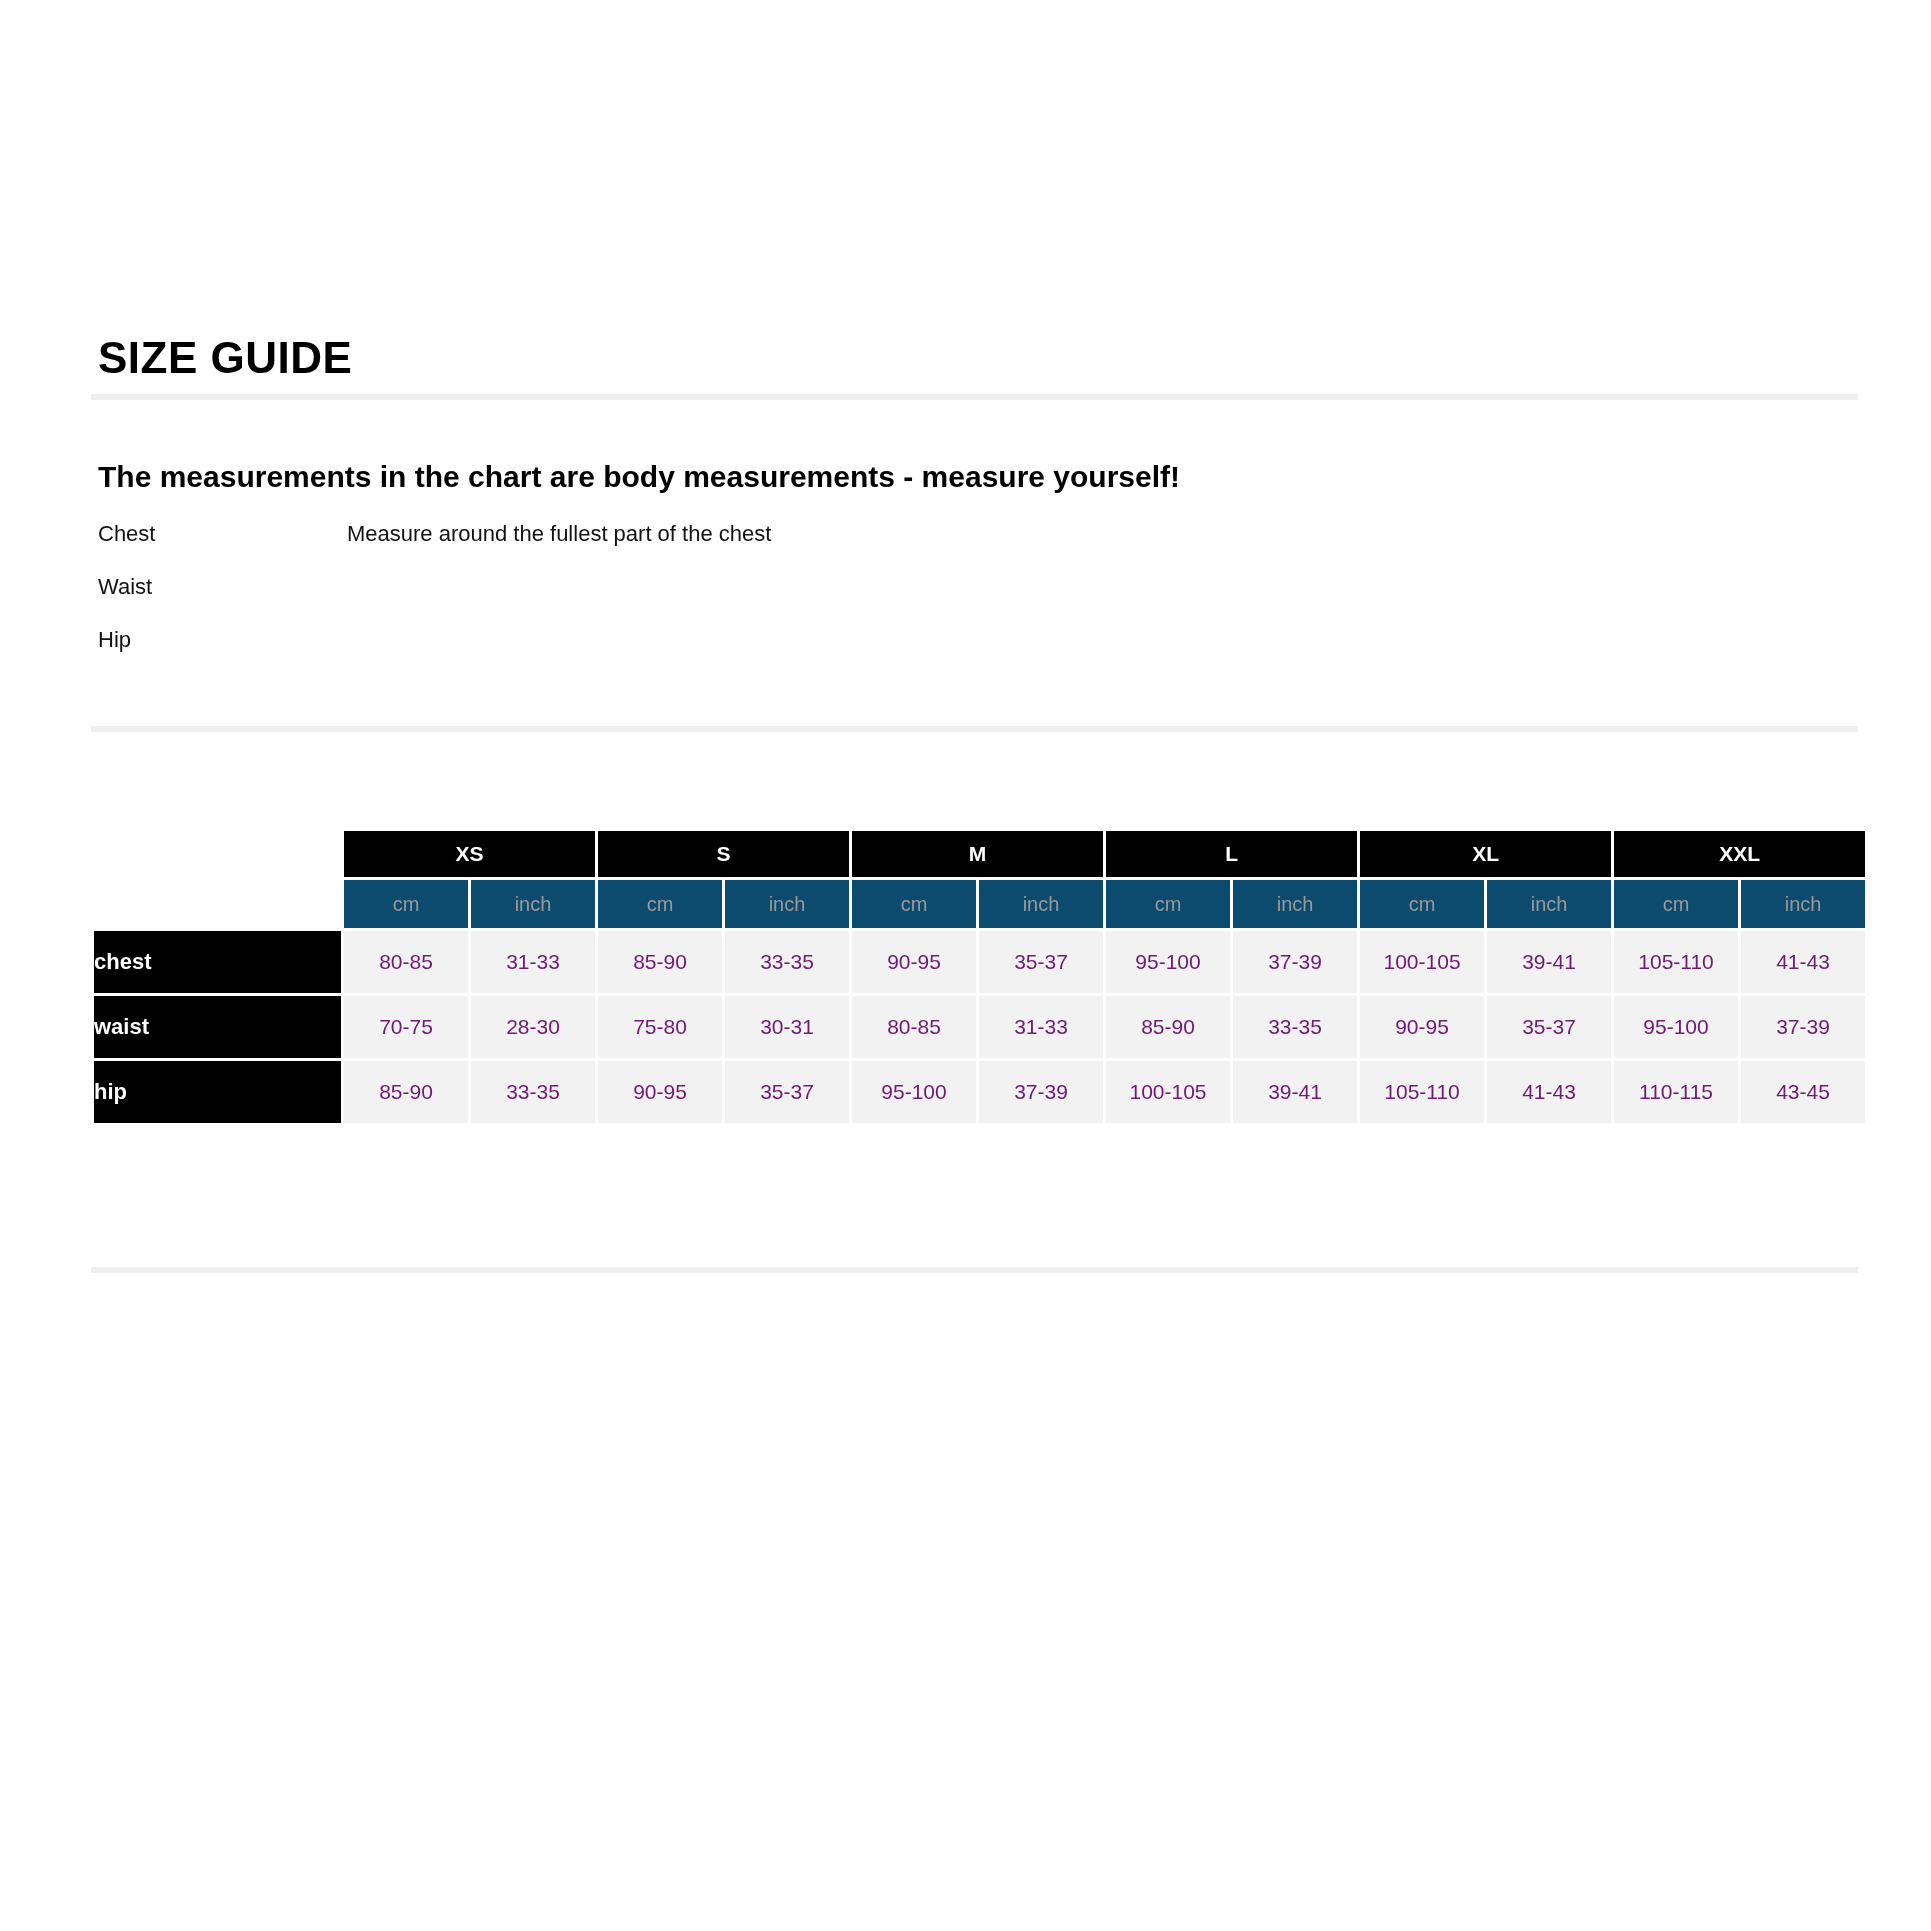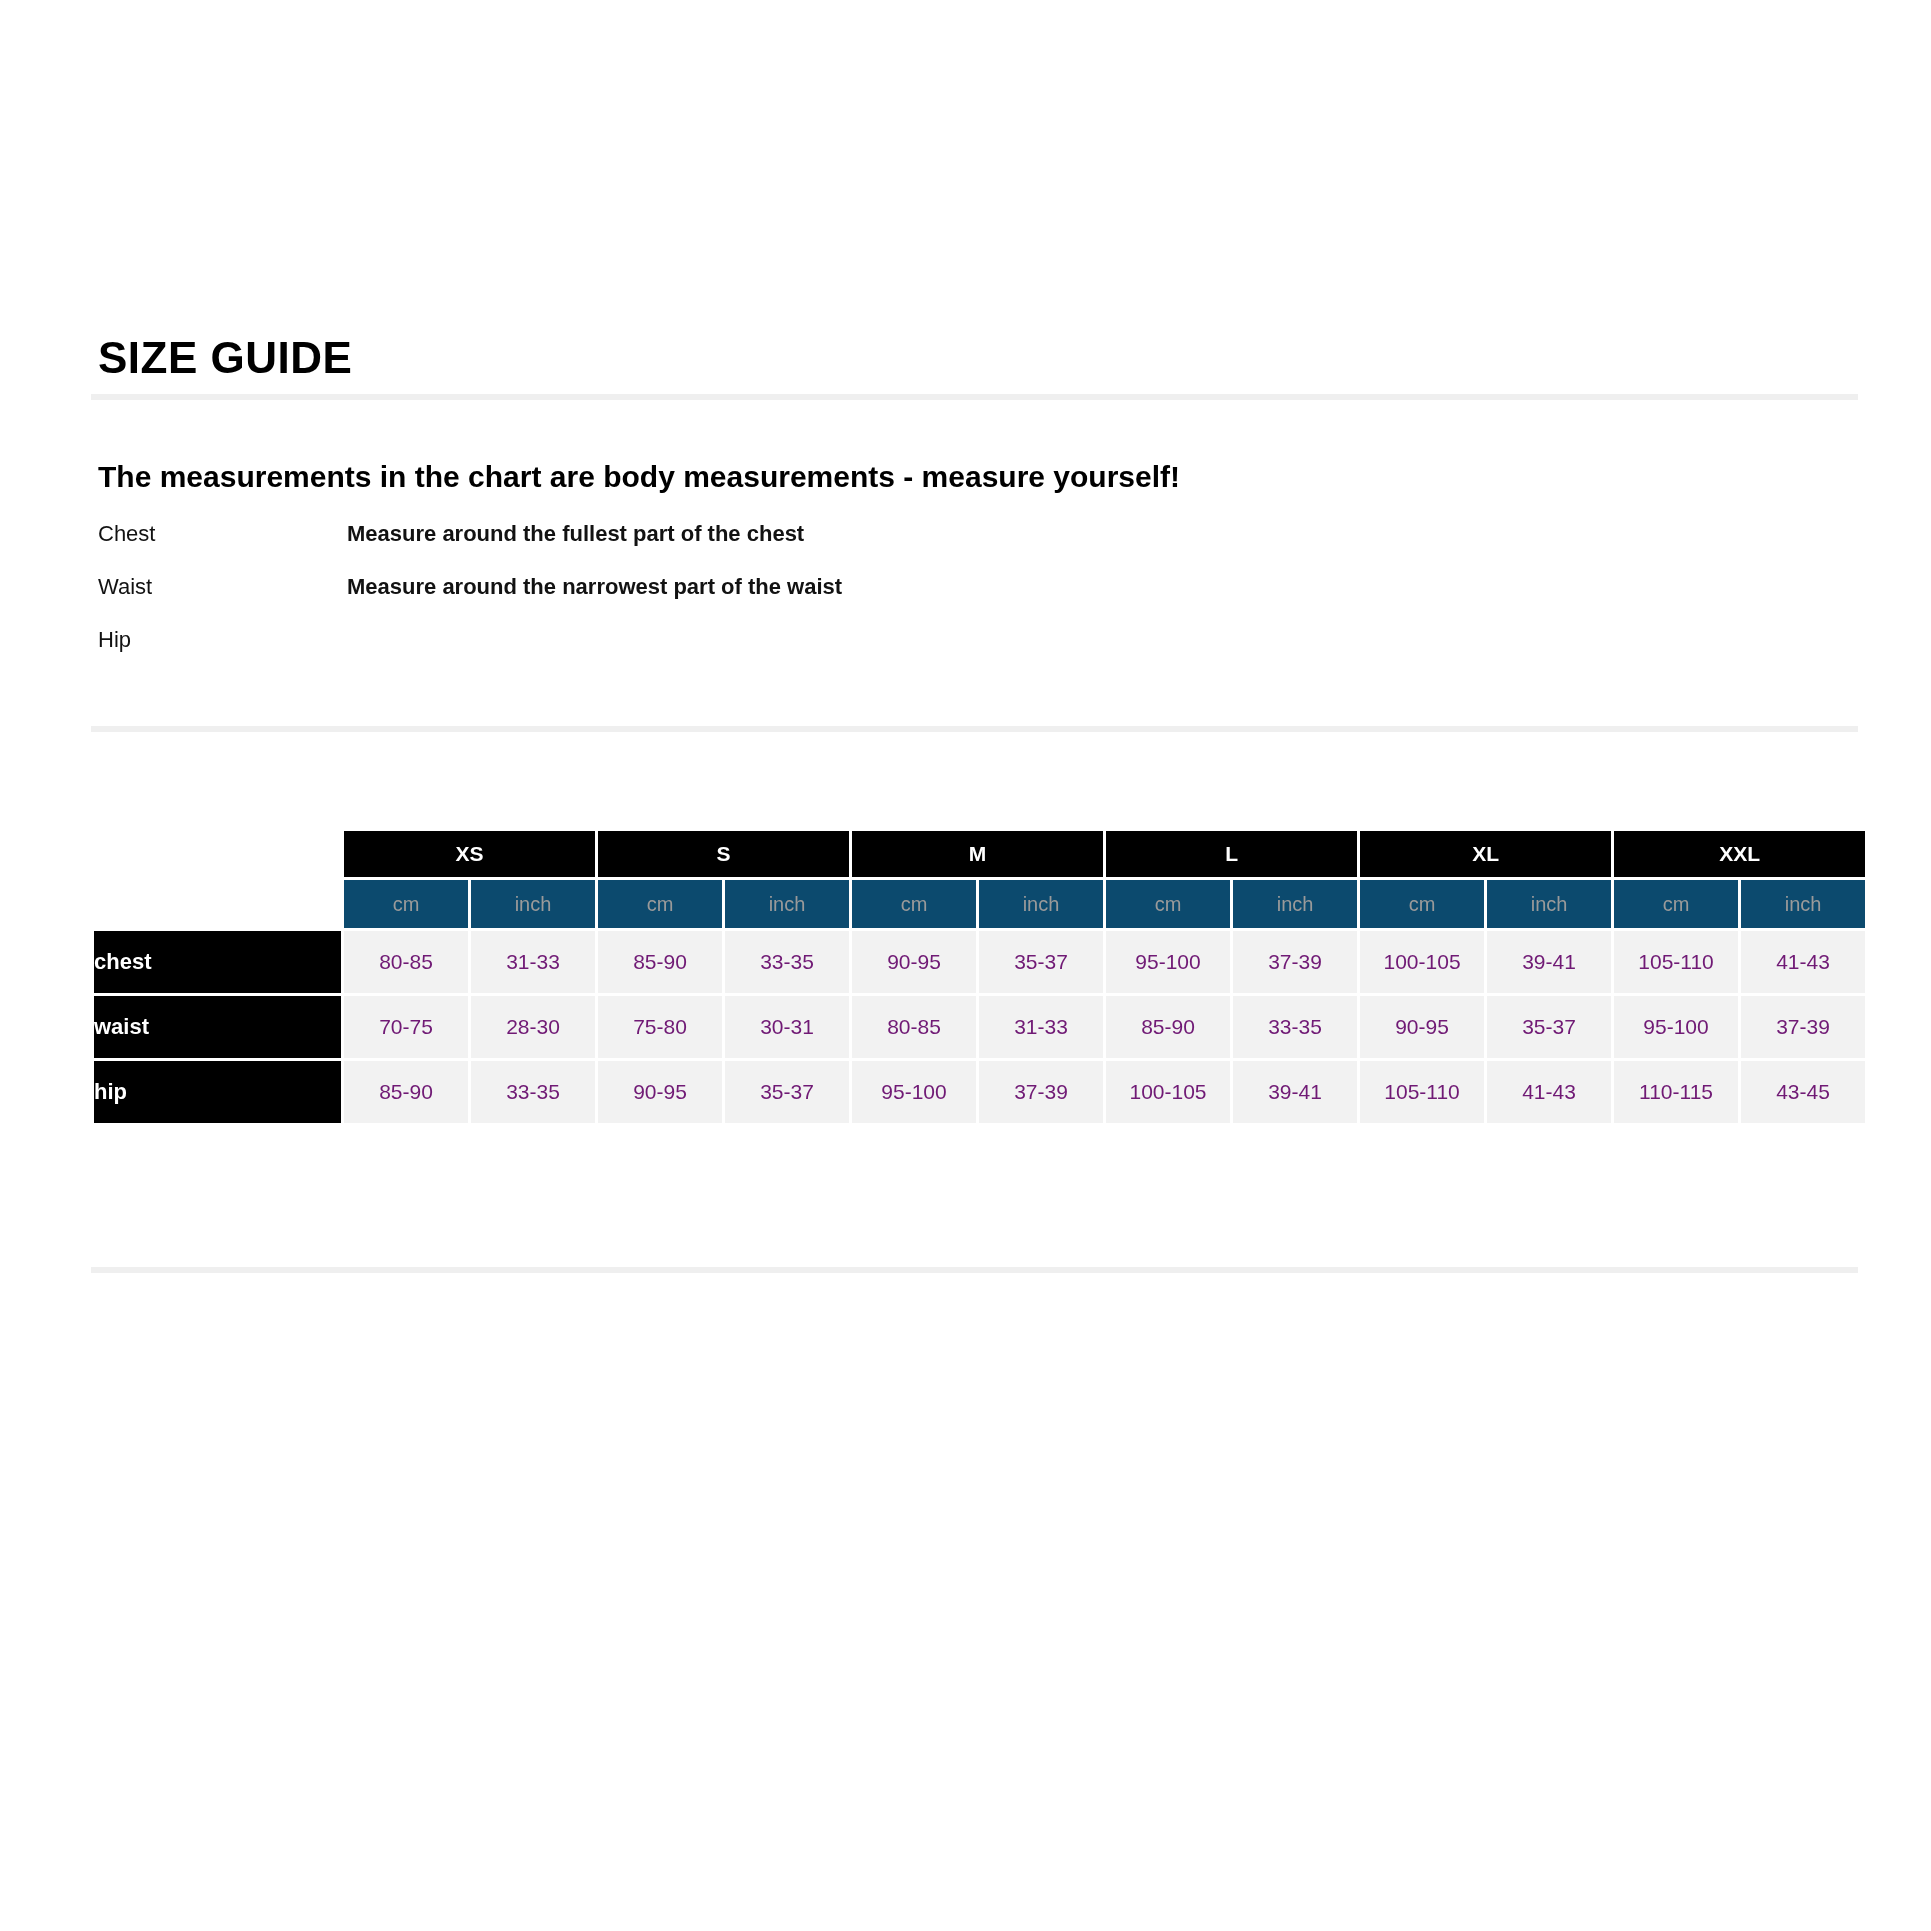--- a/index.html
+++ b/index.html
@@ -62,21 +62,20 @@
     font-size: 22px;
     font-weight: normal;
     color: #121212;
   }
   .def-term {
     width: 249px;
     flex: 0 0 249px;
   }
   .def-desc {
     flex: 1 1 auto;
-    font-weight: bold;
   }
 
   
   .table-wrap {
     position: absolute;
     left: 91px;
     top: 828px;
     width: 1767px;
   }
   table.size-table {
@@ -144,21 +143,20 @@
 
   <div class="intro">The measurements in the chart are body measurements - measure yourself!</div>
 
   <div class="defs">
     <div class="def-row">
       <div class="def-term">Chest</div>
       <div class="def-desc">Measure around the fullest part of the chest</div>
     </div>
     <div class="def-row">
       <div class="def-term">Waist</div>
-      <div class="def-desc">Measure around the narrowest part of the waist</div>
     </div>
     <div class="def-row">
       <div class="def-term">Hip</div>
     </div>
   </div>
 
   <div class="divider d2"></div>
 
   <div class="table-wrap">
     <table class="size-table">

